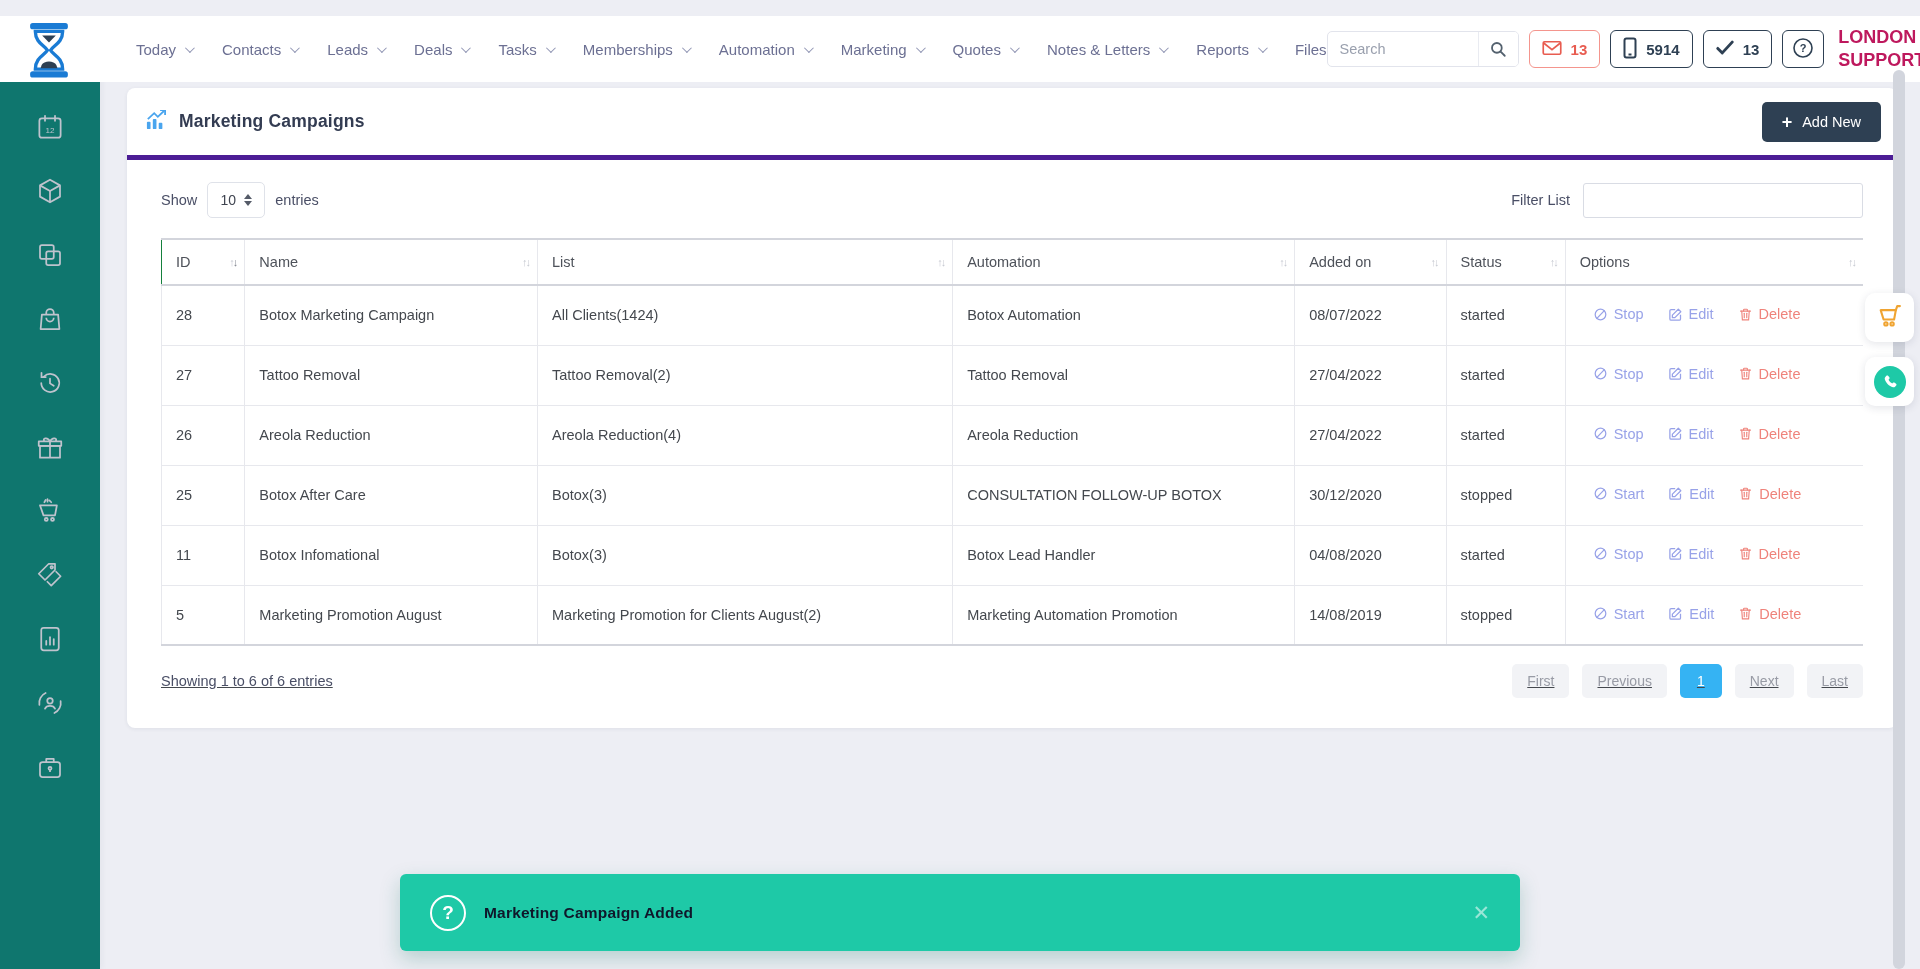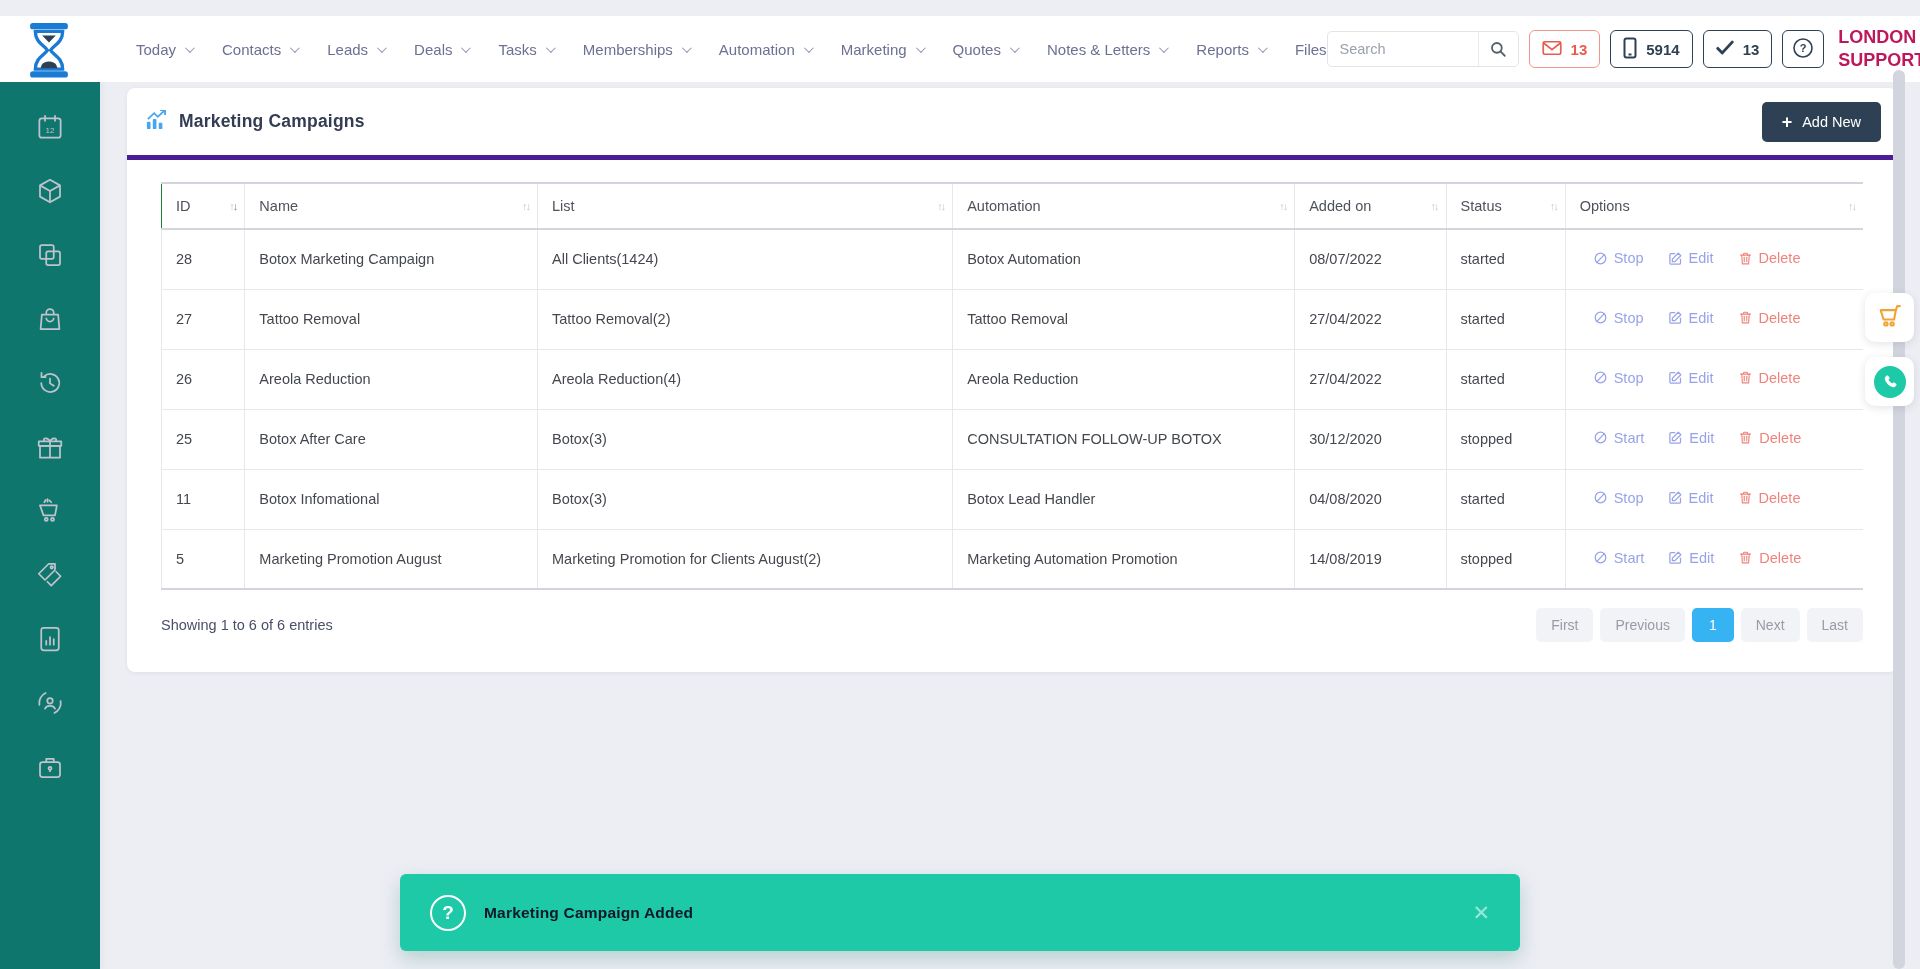--- a/index.html
+++ b/index.html
@@ -78,23 +78,23 @@
   .campaigns th:nth-child(6), .campaigns td:nth-child(6) { width:7.0%; }
   .campaigns th:nth-child(7), .campaigns td:nth-child(7) { width:17.5%; }
   .sort { position:absolute; right:8px; top:50%; transform:translateY(-50%); font-size:11px; letter-spacing:-2px; color:#c6c9d1; }
   .sort .active { color:#81858f; }
   .status-started { color:#18a34a; font-weight:400;margin-top:6px; }
   .status-stopped { color:#44484e; }
   .opt-link { display:inline-flex; align-items:center; gap:6px; color:#98a2e8; font-size:14.5px; margin-right:24px; cursor:pointer; text-decoration:none; }
   .opt-link.delete { color:#ef837b; margin-right:0; }
   .opt-link svg { width:15px; height:15px; }
   
-  .table-footer { display:flex; align-items:center; margin-top:18px; }
+  .table-footer { display:flex; align-items:center; margin-top:18px;text-decoration:underline; }
   .summary { font-size:14.5px; color:#4a4f66; }
-  .pagination { margin-left:auto; display:flex; gap:7px; }
+  .pagination { margin-left:auto; display:flex; gap:13px; }
   .page-btn { padding:9px 15px; background:#f2f3f6; border:none; border-radius:5px; color:#989ba5; font-size:14px; font-family:inherit; cursor:pointer; }
   .page-btn.active { background:#35b3f3; color:#fff; padding:9px 17px; }
   
   .scroll-thumb { position:absolute; right:15px; top:70px; bottom:0; width:12px; background:#d2d5dd; border-radius:6px; z-index:7; }
   .float-btn { position:absolute; right:6px; width:49px; height:49px; background:#fff; border-radius:10px; box-shadow:0 2px 8px rgba(30,40,70,.12); display:flex; align-items:center; justify-content:center; z-index:8; cursor:pointer; }
   .float-btn.cart { top:293px; }
   .float-btn.phone { top:357px; }
   .phone-circle { width:32px; height:32px; border-radius:50%; background:#1ec9a7; display:flex; align-items:center; justify-content:center; }
   
   .toast {
@@ -299,20 +299,37 @@
             </svg>
         </span>
         <h1 class="page-title">Marketing Campaigns</h1>
       </div>
       <button class="add-new">
         <span class="plus">+</span>
         <span>Add New</span>
       </button>
     </div>
     <div class="card-body">
+      <div class="table-controls">
+        <div class="length-ctrl">
+          <span>Show</span>
+          <div class="length-select">
+            <span>10</span>
+            <span class="updown">
+                <span class="tri-up"></span>
+                <span class="tri-dn"></span>
+              </span>
+          </div>
+          <span>entries</span>
+        </div>
+        <div class="filter-ctrl">
+          <label>Filter List</label>
+          <input value="" style="">
+        </div>
+      </div>
       <table class="campaigns">
         <thead>
             <tr>
               <th><span>ID</span><span class="sort"><span>↑</span><span class="active">↓</span></span></th>
               <th><span>Name</span><span class="sort"><span>↑</span><span>↓</span></span></th>
               <th><span>List</span><span class="sort"><span>↑</span><span>↓</span></span></th>
               <th><span>Automation</span><span class="sort"><span>↑</span><span>↓</span></span></th>
               <th><span>Added on</span><span class="sort"><span>↑</span><span>↓</span></span></th>
               <th><span>Status</span><span class="sort"><span>↑</span><span>↓</span></span></th>
               <th><span>Options</span><span class="sort"><span>↑</span><span>↓</span></span></th>

